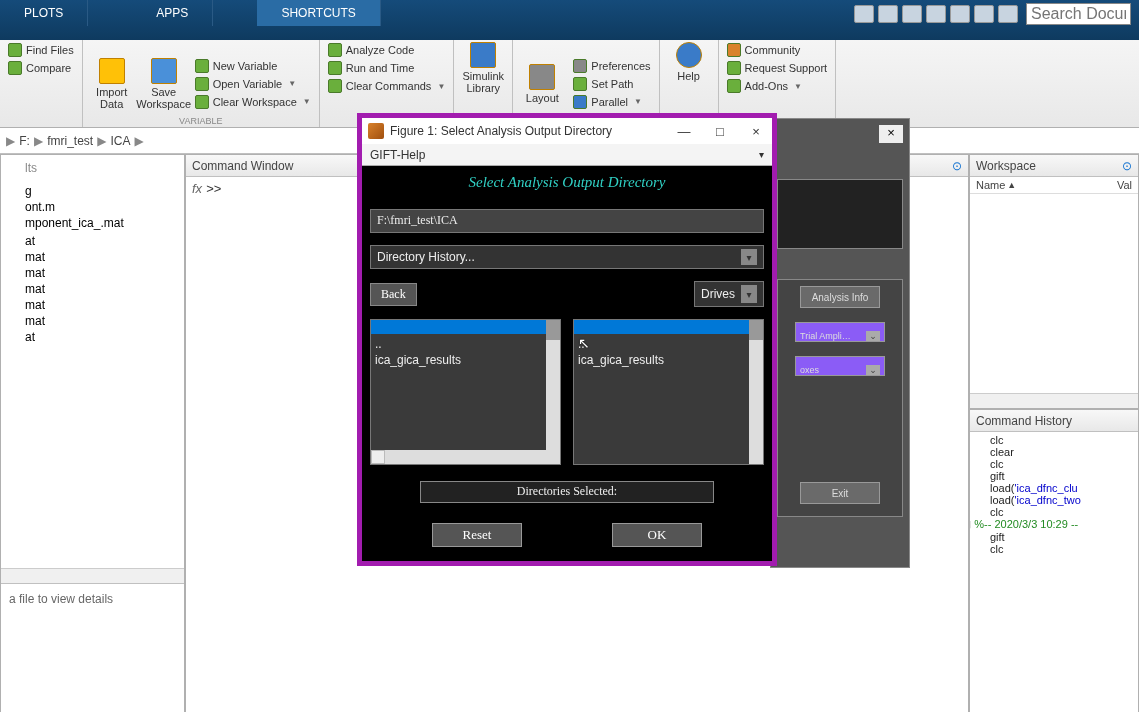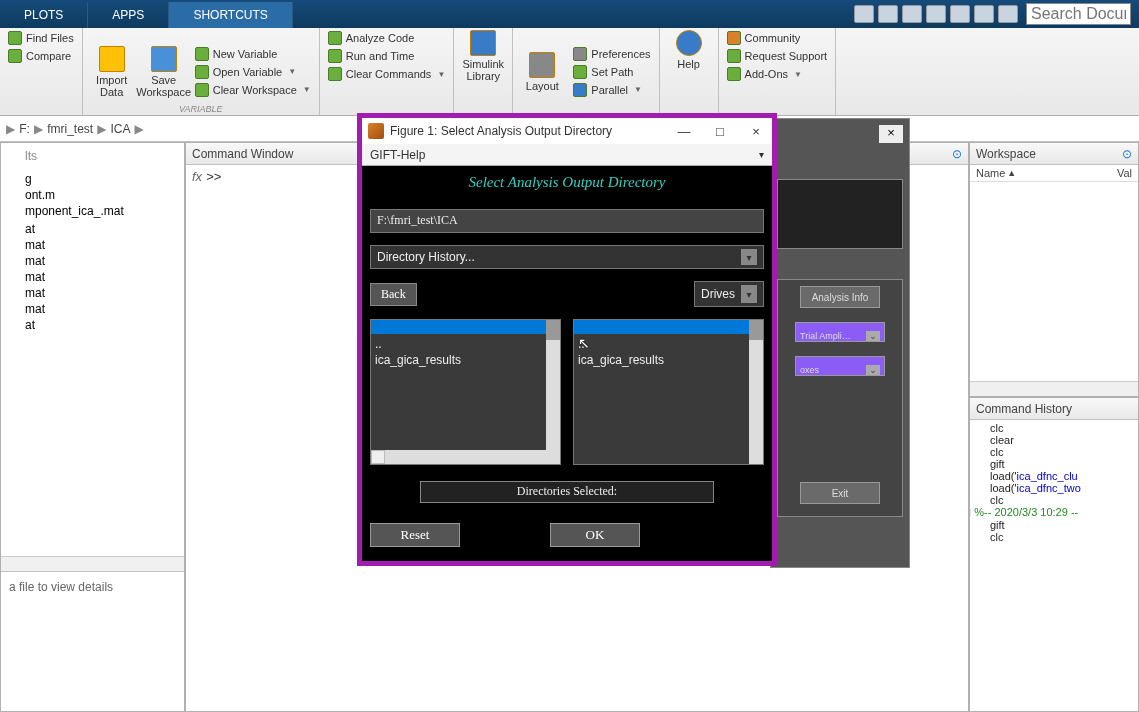--- a/index.html
+++ b/index.html
@@ -1,29 +1,29 @@
 <!DOCTYPE html>
 <html><head>
 <meta charset="utf-8">
 <style>
 * { box-sizing: border-box; margin: 0; padding: 0; font-family: "Segoe UI", Arial, sans-serif; }
 body { width: 1139px; height: 712px; overflow: hidden; background: #f0f0f0; position: relative; }
 
 
-.top-tabs { height: 28px; background: linear-gradient(#154b7a, #0e3a5f); display: flex; align-items: flex-end; color: #fff; font-size: 12px; }
+.top-tabs { height: 40px; background: linear-gradient(#154b7a, #0e3a5f); display: flex; align-items: flex-start; color: #fff; font-size: 12px; gap: 44px; }
 .top-tab { padding: 6px 24px; border-right: 1px solid #2a5a85; cursor: pointer; }
 .top-tab.active { background: #2a6ca5; }
 .top-icons { margin-left: auto; display: flex; align-items: center; gap: 4px; padding-right: 4px; }
 .top-icons span { width: 20px; height: 18px; background: #c8d4e0; border: 1px solid #999; border-radius: 2px; }
 .search-box { width: 105px; height: 22px; margin: 3px 4px; border: 1px solid #888; background: #fff; font-size: 16px; padding: 0 4px; color: #888; }
 
 
 .toolstrip { height: 88px; background: linear-gradient(#f5f5f5, #e8e8e8); border-bottom: 1px solid #b0b0b0; display: flex; font-size: 11px; color: #333; overflow: hidden; }
 .ts-group { border-right: 1px solid #c0c0c0; padding: 2px 4px; display: flex; flex-direction: column; position: relative; }
-.ts-group-label { position: absolute; bottom: 1px; left: 0; right: 0; text-align: center; font-size: 9px; color: #888; font-style: italic; }
+.ts-group-label { position: absolute; bottom: 1px; left: 0; right: 0; text-align: center; font-size: 9px; color: #888; }
 .ts-row { display: flex; gap: 2px; flex: 1; }
 .ts-big { display: flex; flex-direction: column; align-items: center; justify-content: center; width: 50px; cursor: pointer; }
 .ts-big .icon { width: 26px; height: 26px; background: #ffc107; border: 1px solid #c08000; border-radius: 2px; margin-bottom: 2px; }
 .ts-items { display: flex; flex-direction: column; gap: 2px; justify-content: center; }
 .ts-item { display: flex; align-items: center; gap: 4px; padding: 1px 4px; cursor: pointer; white-space: nowrap; }
 .ts-item .ic { width: 14px; height: 14px; background: #6aaf3c; border: 1px solid #4a7a2a; border-radius: 2px; }
 .ts-item .arrow { font-size: 8px; color: #666; margin-left: 2px; }
 
 
 .breadcrumb { height: 26px; background: #fff; border-bottom: 1px solid #c0c0c0; display: flex; align-items: center; font-size: 12px; padding: 0 6px; gap: 4px; color: #444; }
@@ -82,21 +82,21 @@
 .listbox { flex: 1; background: #3a3a3a; border: 1px solid #777; display: flex; flex-direction: column; font-size: 12px; color: #eee; font-family: Georgia, serif; position: relative; }
 .listbox .lb-head { height: 14px; background: #0078d7; }
 .listbox .lb-items { flex: 1; padding: 2px 4px; }
 .listbox .lb-items div { padding: 1px 0; }
 .listbox .vscroll { position: absolute; right: 0; top: 0; bottom: 0; width: 14px; background: #ddd; }
 .listbox .vscroll .thumb { width: 100%; height: 20px; background: #999; }
 .hscroll { height: 14px; background: #ddd; display: flex; }
 .hscroll span { width: 14px; text-align: center; font-size: 10px; background: #eee; border: 1px solid #bbb; }
 .hscroll .track { flex: 1; }
 .dlg-status { height: 22px; border: 1px solid #888; background: #222; color: #eee; text-align: center; font-size: 12px; padding: 2px; font-family: Georgia, serif; margin: 4px 50px; }
-.dlg-actions { display: flex; gap: 90px; padding: 4px 0 8px; }
+.dlg-actions { display: flex; justify-content: center; gap: 90px; padding: 4px 0 8px; }
 .dlg-action { width: 90px; height: 24px; background: #555; border: 1px solid #999; color: #fff; font-family: Georgia, serif; font-size: 13px; cursor: pointer; }
 .cursor-arrow { position: absolute; left: 578px; top: 335px; font-size: 14px; color: #fff; text-shadow: 0 0 2px #000; pointer-events: none; }
 .scrollbar-h { height: 15px; background: #f0f0f0; border-top: 1px solid #ccc; }
 </style>
 </head>
 <body>
 
 <div class="top-tabs">
   <div class="top-tab">PLOTS</div>
   <div class="top-tab">APPS</div>

